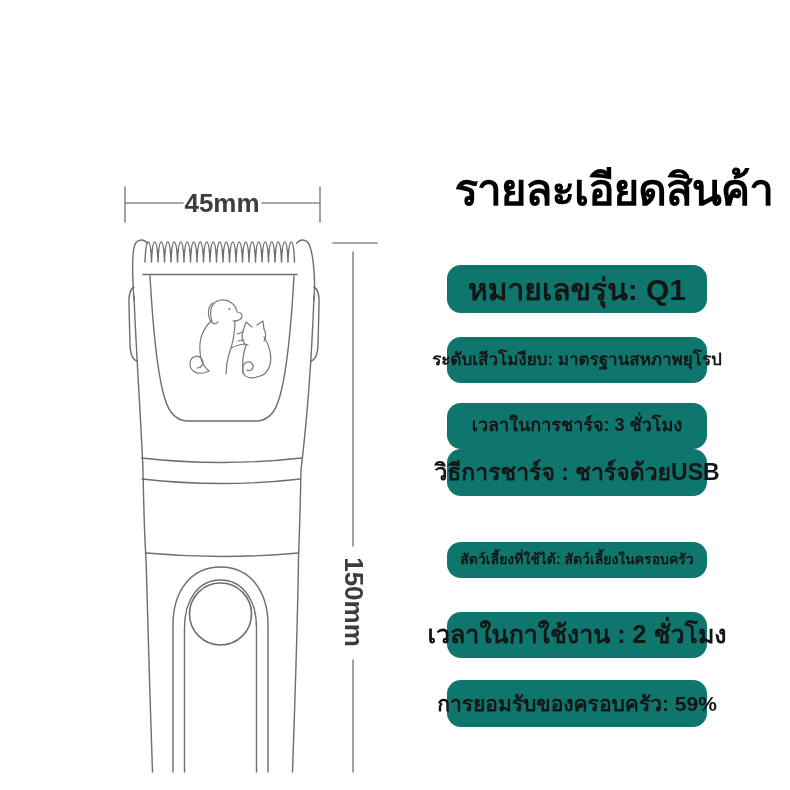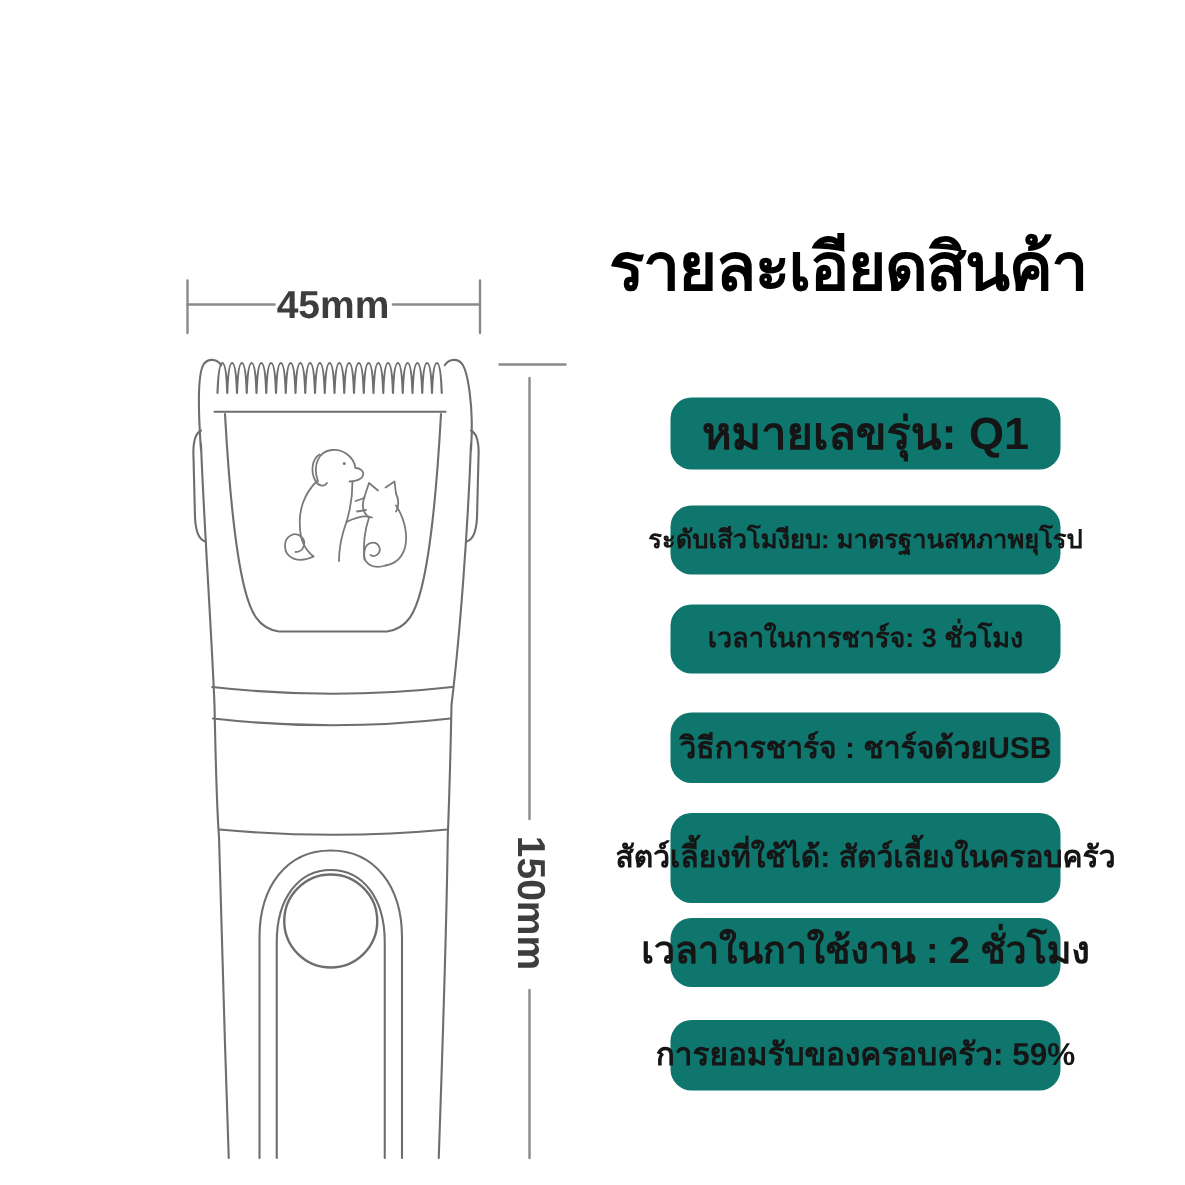--- a/index.html
+++ b/index.html
@@ -2,35 +2,35 @@
 <html><head>
 <meta charset="utf-8">
 <style>
   html,body { margin:0; padding:0; background:#fff; }
   .canvas {
     position:relative; width:790px; height:790px; background:#fff;
     overflow:hidden; font-family:"Liberation Sans", sans-serif;
   }
   .drawing { position:absolute; left:0; top:0; }
   .page-title {
-    position:absolute; left:404px; top:151px; width:356px; margin:2px;
+    position:absolute; left:404px; top:151px; width:356px; margin:13px;
     font-size:44px; font-weight:900; color:#000; line-height:1.2;
-    text-align:left; letter-spacing:-1px; white-space:nowrap;
+    text-align:right; letter-spacing:-1px; white-space:nowrap;
   }
   .spec {
     position:absolute; left:447px; width:260px;
     background:#0f766e; border-radius:14px; color:#151515; font-weight:700;
     display:flex; align-items:center; justify-content:center;
     white-space:nowrap; text-align:center; line-height:1.1;
   }
   .s1 { top:265px; height:48px; font-size:30px; }
   .s2 { top:337px; height:46px; font-size:17px; }
   .s3 { top:403px; height:46px; font-size:18px; }
-  .s4 { top:475px; height:47px; font-size:20px; }
-  .s5 { top:542px; height:60px; font-size:20px; }
+  .s4 { top:449px; height:47px; font-size:23px; }
+  .s5 { top:542px; height:36px; font-size:14px; }
   .s6 { top:612px; height:46px; font-size:25px; }
   .s7 { top:680px; height:47px; font-size:21px; }
   .dim-text { font-family:"Liberation Sans", sans-serif; font-weight:bold; font-size:26px; fill:#3D3D3D; }
 </style>
 </head>
 <body>
 
 <div class="canvas">
 
   <svg class="drawing" width="400" height="790" viewBox="0 0 400 790" fill="none" stroke-linecap="round" stroke-linejoin="round">

